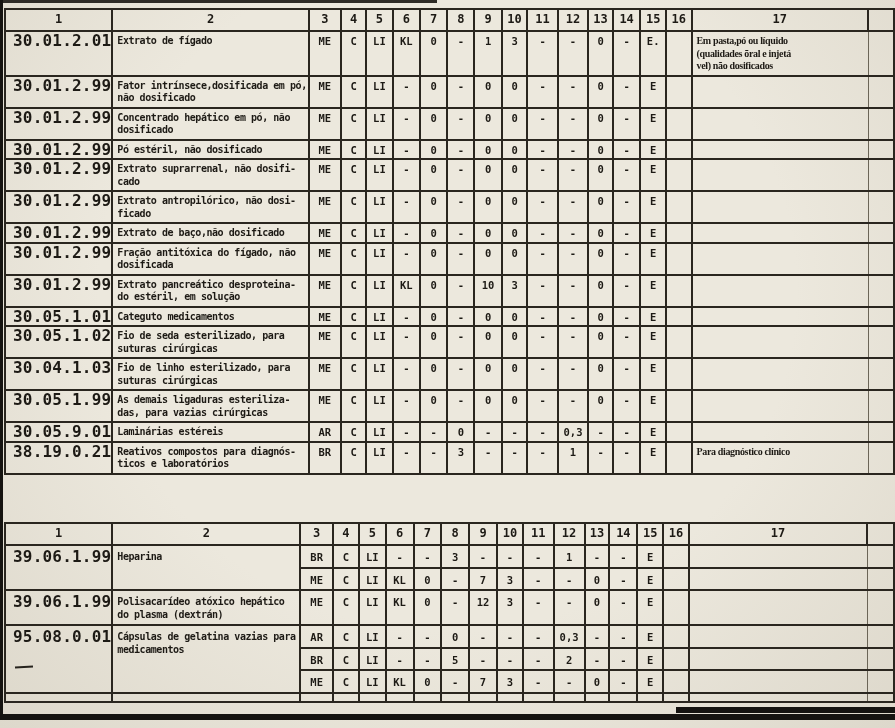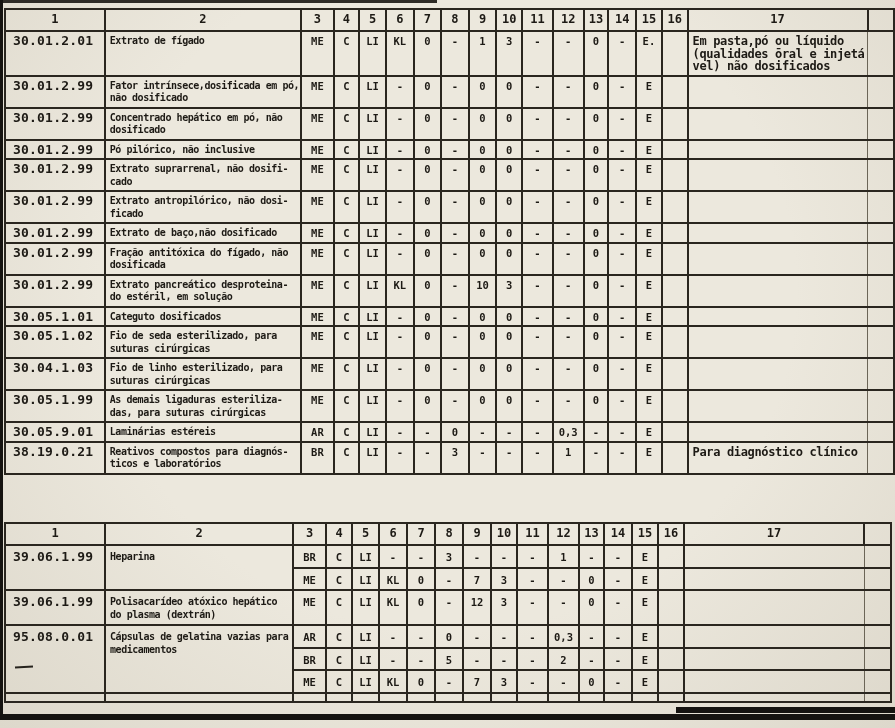--- a/index.html
+++ b/index.html
@@ -29,26 +29,26 @@
   col.c9{width:28px}col.c10{width:26px}col.c11{width:31px}col.c12{width:31px}
   col.c13{width:25px}col.c14{width:28px}col.c15{width:26px}col.c16{width:26px}
   col.c17{width:180px}col.c18{width:27px}
 
   th,td{border:2px solid #2a261f;vertical-align:top;}
   th.colhead{
     font-size:12px;font-weight:bold;text-align:center;
     padding:3px 0 4px 0;line-height:13px;
   }
   td{font-weight:bold;line-height:12.5px;}
-  td.code{font-size:13px;padding:3px 0 2px 7px;letter-spacing:0.2px;white-space:pre;overflow:hidden;border-radius:21px;}
+  td.code{font-size:16px;padding:3px 0 2px 7px;letter-spacing:0.2px;white-space:pre;overflow:hidden;}
   td.desc{font-size:10px;padding:3px 1px 2px 4px;letter-spacing:-0.45px;white-space:pre;overflow:hidden;margin-left:40px;}
   td.val{font-size:10.5px;text-align:center;padding:3px 0 2px 0;}
   td.blank{padding:0;}
-  td.note{font-size:12px;padding:3px 1px 2px 4px;letter-spacing:-0.35px;white-space:pre;overflow:hidden;
-          border-right:1.3px solid #6b6557;}
+  td.note{font-size:10px;padding:3px 1px 2px 4px;letter-spacing:-0.35px;white-space:pre;overflow:hidden;
+          border-right:1.3px solid #6b6557;font-family:Liberation Serif, serif;}
   td.margin{padding:0;border-left:1.3px solid #6b6557;}
 
   #lower-table td{padding-top:5px;padding-bottom:3px;}
   #lower-table td.blank,#lower-table td.margin{padding:0;}
   #lower-table tbody tr:last-child td{padding:0;height:7px;}
 </style>
 </head>
 <body>
 
 <div class="page">
@@ -161,21 +161,21 @@
             <td class="val">-</td>
             <td class="val">0</td>
             <td class="val">-</td>
             <td class="val">E</td>
             <td class="blank"></td>
             <td class="note"></td>
             <td class="margin"></td>
           </tr>
           <tr>
             <td class="code" rowspan="1">30.01.2.99</td>
-            <td class="desc" rowspan="1">Pó pilórico, não inclusive</td>
+            <td class="desc" rowspan="1">Pó estéril, não dosificado</td>
             <td class="val">ME</td>
             <td class="val">C</td>
             <td class="val">LI</td>
             <td class="val">-</td>
             <td class="val">0</td>
             <td class="val">-</td>
             <td class="val">0</td>
             <td class="val">0</td>
             <td class="val">-</td>
             <td class="val">-</td>
@@ -285,21 +285,21 @@
             <td class="val">-</td>
             <td class="val">0</td>
             <td class="val">-</td>
             <td class="val">E</td>
             <td class="blank"></td>
             <td class="note"></td>
             <td class="margin"></td>
           </tr>
           <tr>
             <td class="code" rowspan="1">30.05.1.01</td>
-            <td class="desc" rowspan="1">Categuto dosificados</td>
+            <td class="desc" rowspan="1">Categuto medicamentos</td>
             <td class="val">ME</td>
             <td class="val">C</td>
             <td class="val">LI</td>
             <td class="val">-</td>
             <td class="val">0</td>
             <td class="val">-</td>
             <td class="val">0</td>
             <td class="val">0</td>
             <td class="val">-</td>
             <td class="val">-</td>
@@ -348,21 +348,21 @@
             <td class="val">0</td>
             <td class="val">-</td>
             <td class="val">E</td>
             <td class="blank"></td>
             <td class="note"></td>
             <td class="margin"></td>
           </tr>
           <tr>
             <td class="code" rowspan="1">30.05.1.99</td>
             <td class="desc" rowspan="1">As demais ligaduras esteriliza-
-das, para suturas cirúrgicas</td>
+das, para vazias cirúrgicas</td>
             <td class="val">ME</td>
             <td class="val">C</td>
             <td class="val">LI</td>
             <td class="val">-</td>
             <td class="val">0</td>
             <td class="val">-</td>
             <td class="val">0</td>
             <td class="val">0</td>
             <td class="val">-</td>
             <td class="val">-</td>

